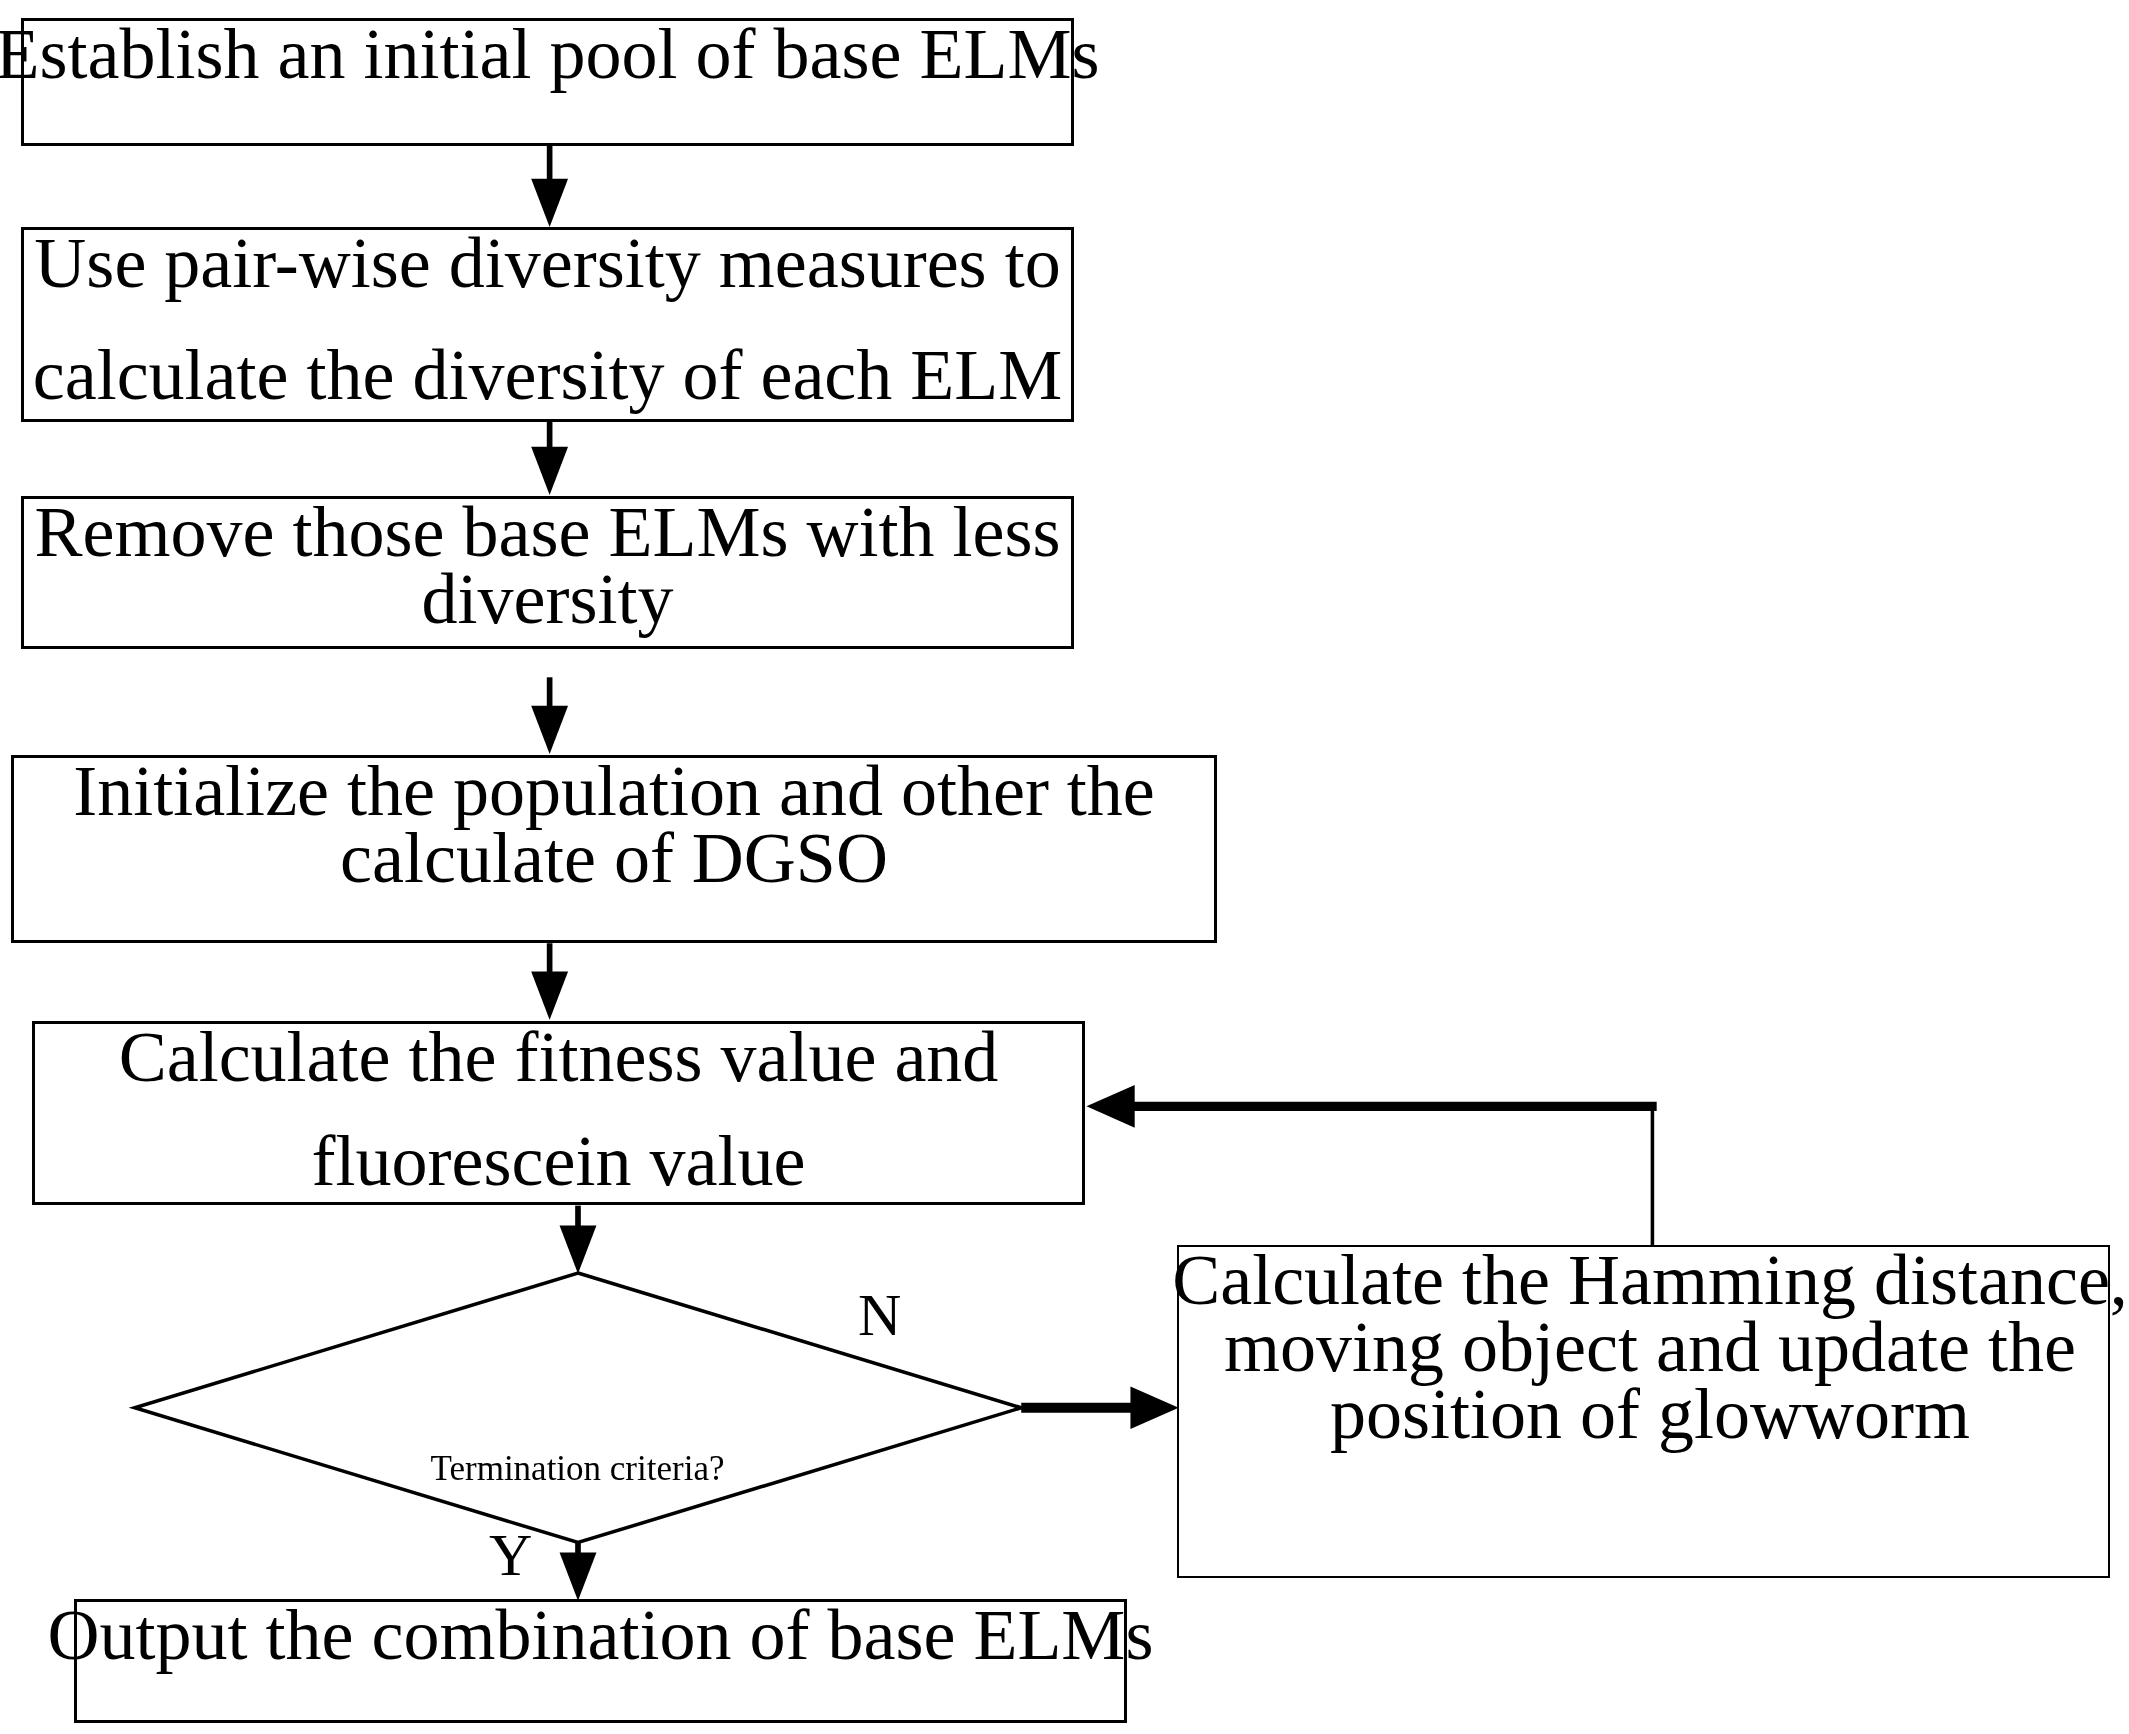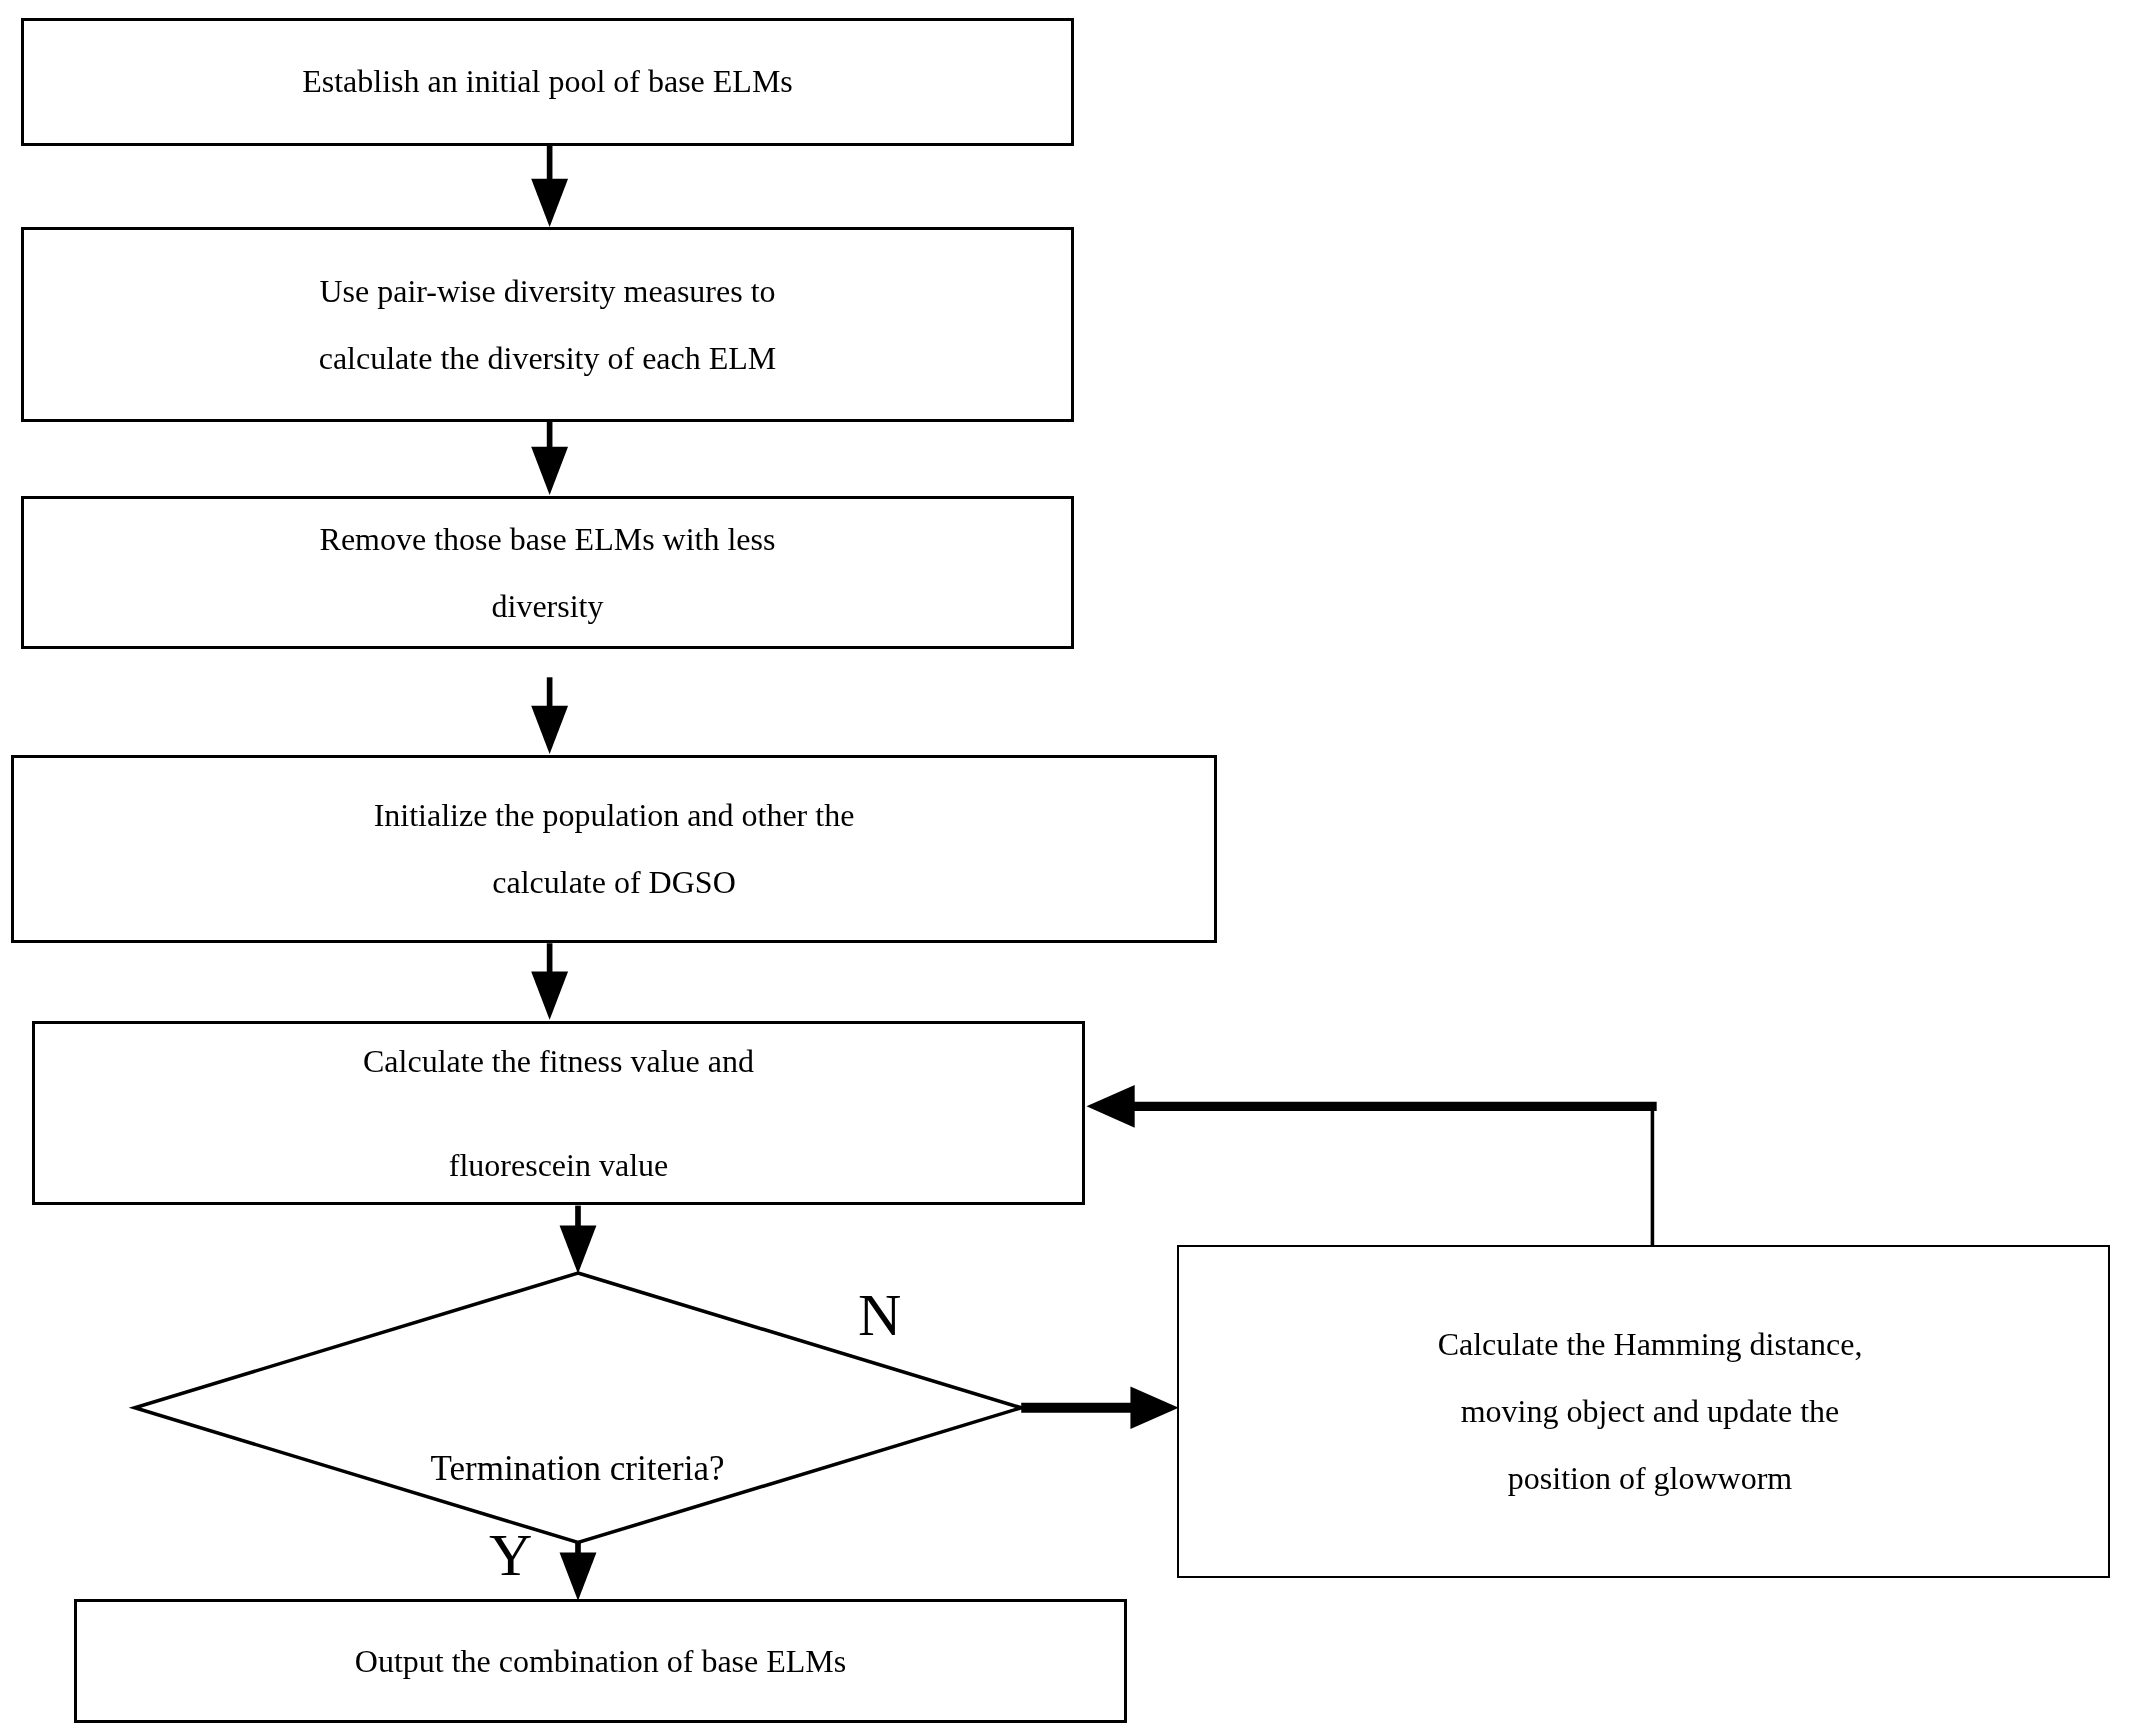--- a/index.html
+++ b/index.html
@@ -8,27 +8,27 @@
     width:2129px;height:1734px;
     background:#ffffff;
     font-family:"Liberation Serif","DejaVu Serif",serif;
     color:#000000;
     overflow:hidden;
   }
   .connectors{position:absolute;left:0;top:0;width:2129px;height:1734px;}
   .node{
     position:absolute;box-sizing:border-box;
     background:#ffffff;border:3.5px solid #000000;
-    display:flex;flex-direction:column;justify-content:center;align-items:center;
-    text-align:center;font-size:32px;line-height:67px;
+    display:flex;flex-direction:column;justify-content:flex-start;align-items:center;
+    text-align:center;font-size:72px;line-height:67px;
   }
   .node .nline{white-space:nowrap;}
   #node-update{border-width:2.8px;padding-left:13px;}
   #node-establish{left:21px;top:17.7px;width:1053px;height:128px;}
-  #node-pairwise{left:21px;top:227px;width:1053px;height:195px;}
+  #node-pairwise{left:21px;top:227px;width:1053px;height:195px;gap:45px;}
   #node-remove{left:21px;top:496px;width:1053px;height:153px;}
   #node-initialize{left:11px;top:755px;width:1206px;height:188px;}
   #node-fitness{left:32px;top:1021px;width:1053px;height:184px;gap:37px;}
   #node-output{left:43px;top:1599px;width:1053px;height:124px;margin-left:31px;}
   #node-update{left:1177px;top:1245px;width:933px;height:333px;}
   .diamond-text{
     position:absolute;left:223px;top:1430px;width:709px;
     text-align:center;font-size:35px;line-height:78px;
   }
   .edge-label{position:absolute;font-size:60px;line-height:60px;}

